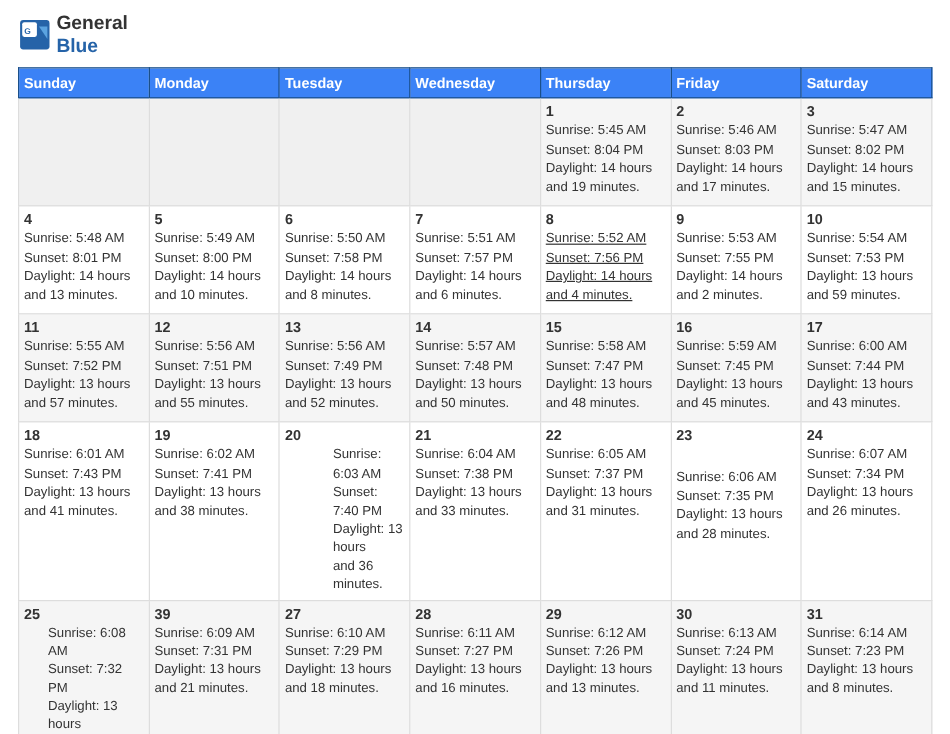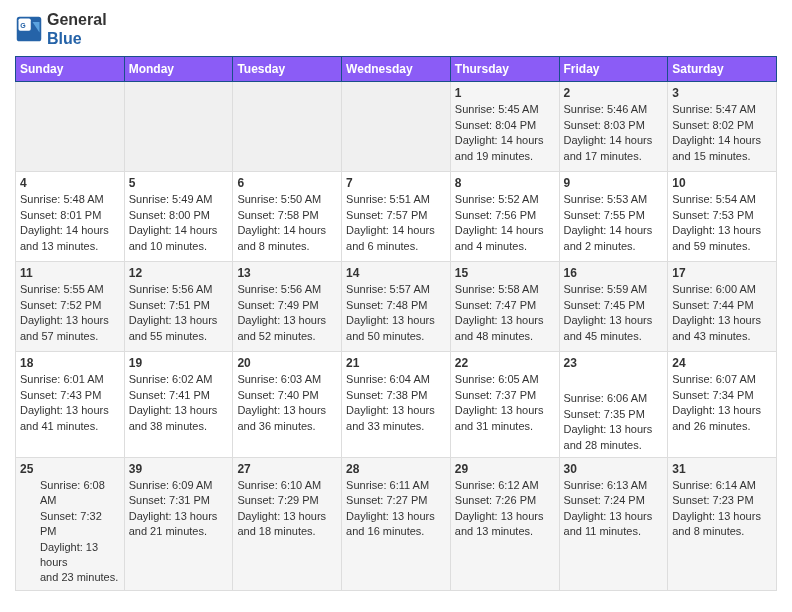--- a/index.html
+++ b/index.html
@@ -43,21 +43,21 @@
     .subtitle {
       font-size: 14px;
       color: #555;
     }
     table {
       width: 100%;
       border-collapse: collapse;
       table-layout: fixed;
     }
     thead tr th {
-      background-color: #8b5cf6;
+      background-color: #3b82f6;
       color: #fff;
       font-size: 12px;
       font-weight: bold;
       padding: 5px 4px;
       text-align: left;
       border: 1px solid #1a4f8a;
     }
     tbody tr td {
       vertical-align: top;
       font-size: 10px;
@@ -170,21 +170,21 @@
         </td>
         <td>
           <span class="day-number">7</span>
           <div class="cell-text" style="white-space: pre-line;">Sunrise: 5:51 AM
 Sunset: 7:57 PM
 Daylight: 14 hours
 and 6 minutes.</div>
         </td>
         <td>
           <span class="day-number">8</span>
-          <div class="cell-text" style="white-space: pre-line;">Sunrise: 5:52 AM
+          <div class="cell-text" style="white-space: pre-line; text-decoration: underline;">Sunrise: 5:52 AM
 Sunset: 7:56 PM
 Daylight: 14 hours
 and 4 minutes.</div>
         </td>
         <td>
           <span class="day-number">9</span>
           <div class="cell-text" style="white-space: pre-line;">Sunrise: 5:53 AM
 Sunset: 7:55 PM
 Daylight: 14 hours
 and 2 minutes.</div>
@@ -258,21 +258,21 @@
         </td>
         <td>
           <span class="day-number">19</span>
           <div class="cell-text" style="white-space: pre-line;">Sunrise: 6:02 AM
 Sunset: 7:41 PM
 Daylight: 13 hours
 and 38 minutes.</div>
         </td>
         <td>
           <span class="day-number">20</span>
-          <div class="cell-text" style="white-space: pre-line;">Sunrise: 6:03 AM
+          <div class="cell-text" style="white-space: pre-line; margin-left: 40px;">Sunrise: 6:03 AM
 Sunset: 7:40 PM
 Daylight: 13 hours
 and 36 minutes.</div>
         </td>
         <td>
           <span class="day-number">21</span>
           <div class="cell-text" style="white-space: pre-line;">Sunrise: 6:04 AM
 Sunset: 7:38 PM
 Daylight: 13 hours
 and 33 minutes.</div>

